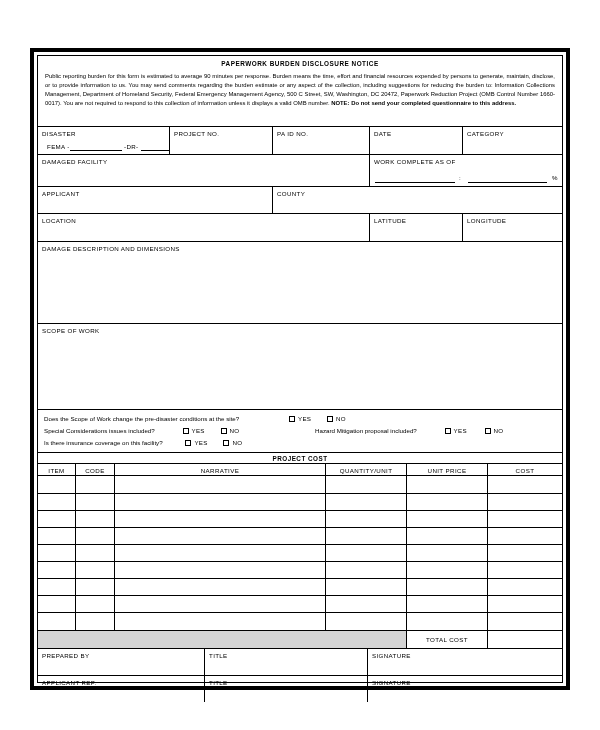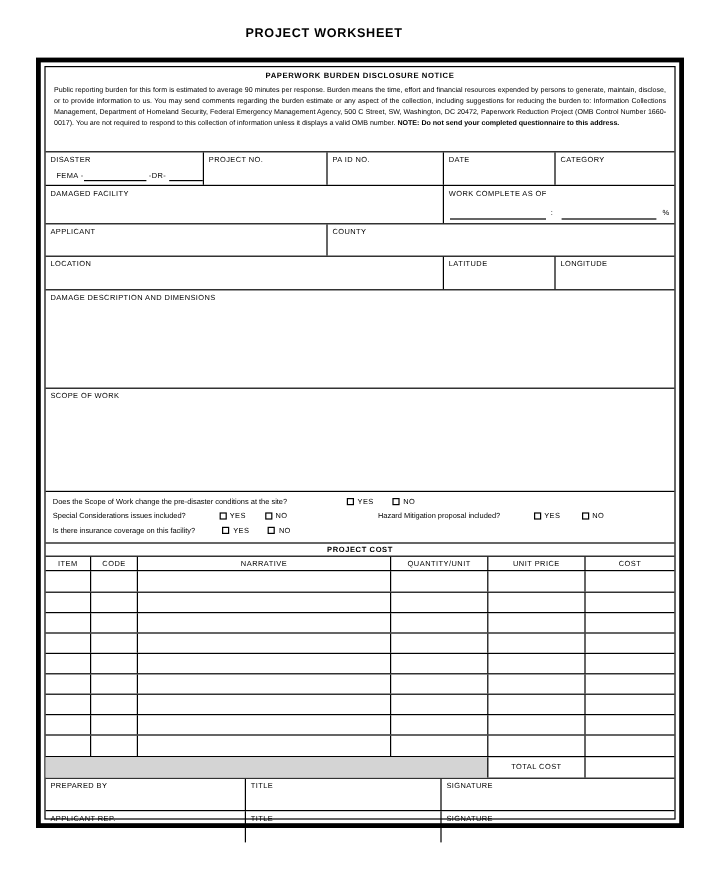--- a/index.html
+++ b/index.html
@@ -46,21 +46,20 @@
             font-weight:bold;letter-spacing:.5px;top:2px;}
   .cellhdr{position:absolute;top:2.5px;left:0;right:0;text-align:center;
            font-size:6.2px;letter-spacing:.4px;}
   .shade{background:#d4d4d4;}
 </style>
 </head>
 <body>
 
 <div class="page">
 
-  <div class="title">PROJECT WORKSHEET</div>
 
   <div class="frame">
     <div class="inner">
 
       <div class="bx bb" style="left:0;top:0;right:0;height:71px;">
         <div class="disc-head">PAPERWORK BURDEN DISCLOSURE NOTICE</div>
         <div class="disc-body">
           <span>Public reporting burden for this form is estimated to average 90 minutes per response.  Burden means the time, effort and financial resources expended by persons to generate, maintain, disclose, or to provide information to us.  You may send comments regarding the burden estimate or any aspect of the collection, including suggestions for reducing the burden to: Information Collections Management, Department of Homeland Security, Federal Emergency Management Agency, 500 C Street, SW, Washington, DC 20472, Paperwork Reduction Project (OMB Control Number 1660-0017).   You are not required to respond to this collection of information unless it displays  a valid OMB number.  </span><b>NOTE:  Do not send your completed questionnaire to this address.</b>
         </div>
       </div>

